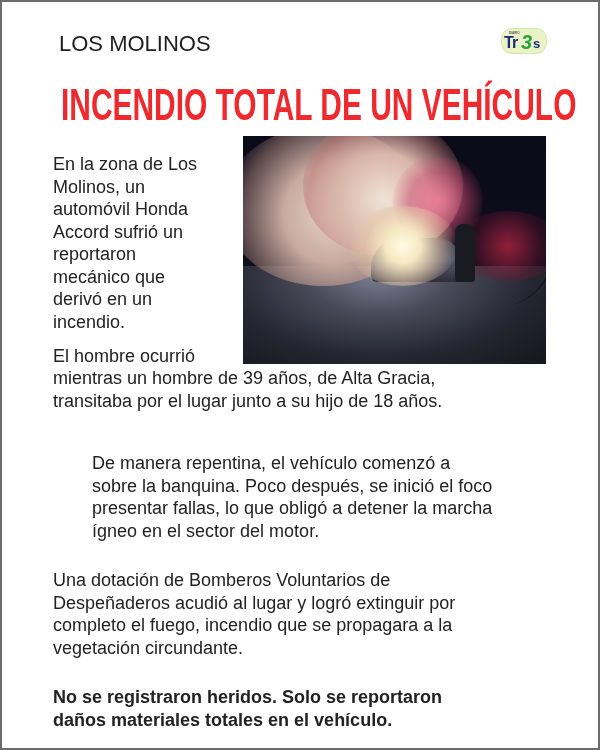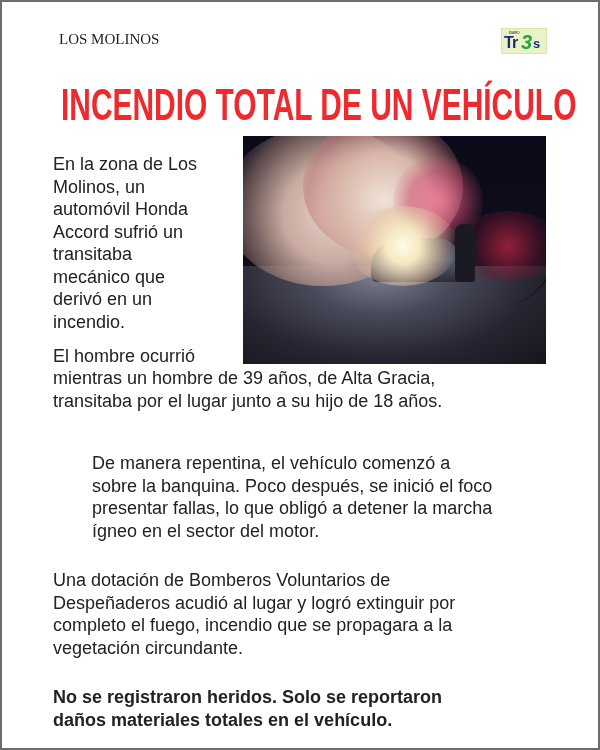--- a/index.html
+++ b/index.html
@@ -4,25 +4,25 @@
   <style>
     * { margin: 0; padding: 0; box-sizing: border-box; }
     html, body { width: 600px; height: 750px; background: #ffffff; overflow: hidden; }
     body { position: relative; font-family: "Liberation Sans", sans-serif; color: #222222; }
     .frame {
       position: absolute; left: 0; top: 0; width: 600px; height: 750px;
       border: 2px solid #6b6b6b; background: #ffffff;
     }
     .section {
       position: absolute; left: 57px; top: 29px;
-      font-size: 15px; letter-spacing: 0px; color: #1e1e1e; font-family: Liberation Serif, serif;
+      font-size: 22px; letter-spacing: 0px; color: #1e1e1e;
     }
     .logo {
       position: absolute; left: 499px; top: 26px; width: 41px; height: 26px;
-      background: #eaf3c8; border: 1px solid #d8e6a8; border-radius: 0;
+      background: #eaf3c8; border: 1px solid #d8e6a8; border-radius: 11px;
       font-family: "Liberation Sans", sans-serif; font-weight: bold; padding-left: 44px;
     }
     .logo .tiny {
       position: absolute; left: 7px; top: 2px; font-size: 3px; color: #555; letter-spacing: 0;
     }
     .logo .tr {
       position: absolute; left: 2px; top: 5px; font-size: 16px; color: #1c2a78; letter-spacing: -1px;
     }
     .logo .three {
       position: absolute; left: 19px; top: 2px; font-size: 20px; color: #2aa53a; font-style: italic;
@@ -117,21 +117,21 @@
     <div class="glow"></div>
     <div class="person"></div>
     <div class="hose"></div>
   </div>
 
   <div class="text p1">
     <span class="line">En la zona de Los</span>
     <span class="line">Molinos, un</span>
     <span class="line">automóvil Honda</span>
     <span class="line">Accord sufrió un</span>
-    <span class="line">transitaba</span>
+    <span class="line">reportaron</span>
     <span class="line">mecánico que</span>
     <span class="line">derivó en un</span>
     <span class="line">incendio.</span>
   </div>
 
   <div class="text p2a">
     <span class="line">El hombre ocurrió</span>
   </div>
   <div class="text p2b">
     <span class="line">mientras un hombre de 39 años, de Alta Gracia,</span>

